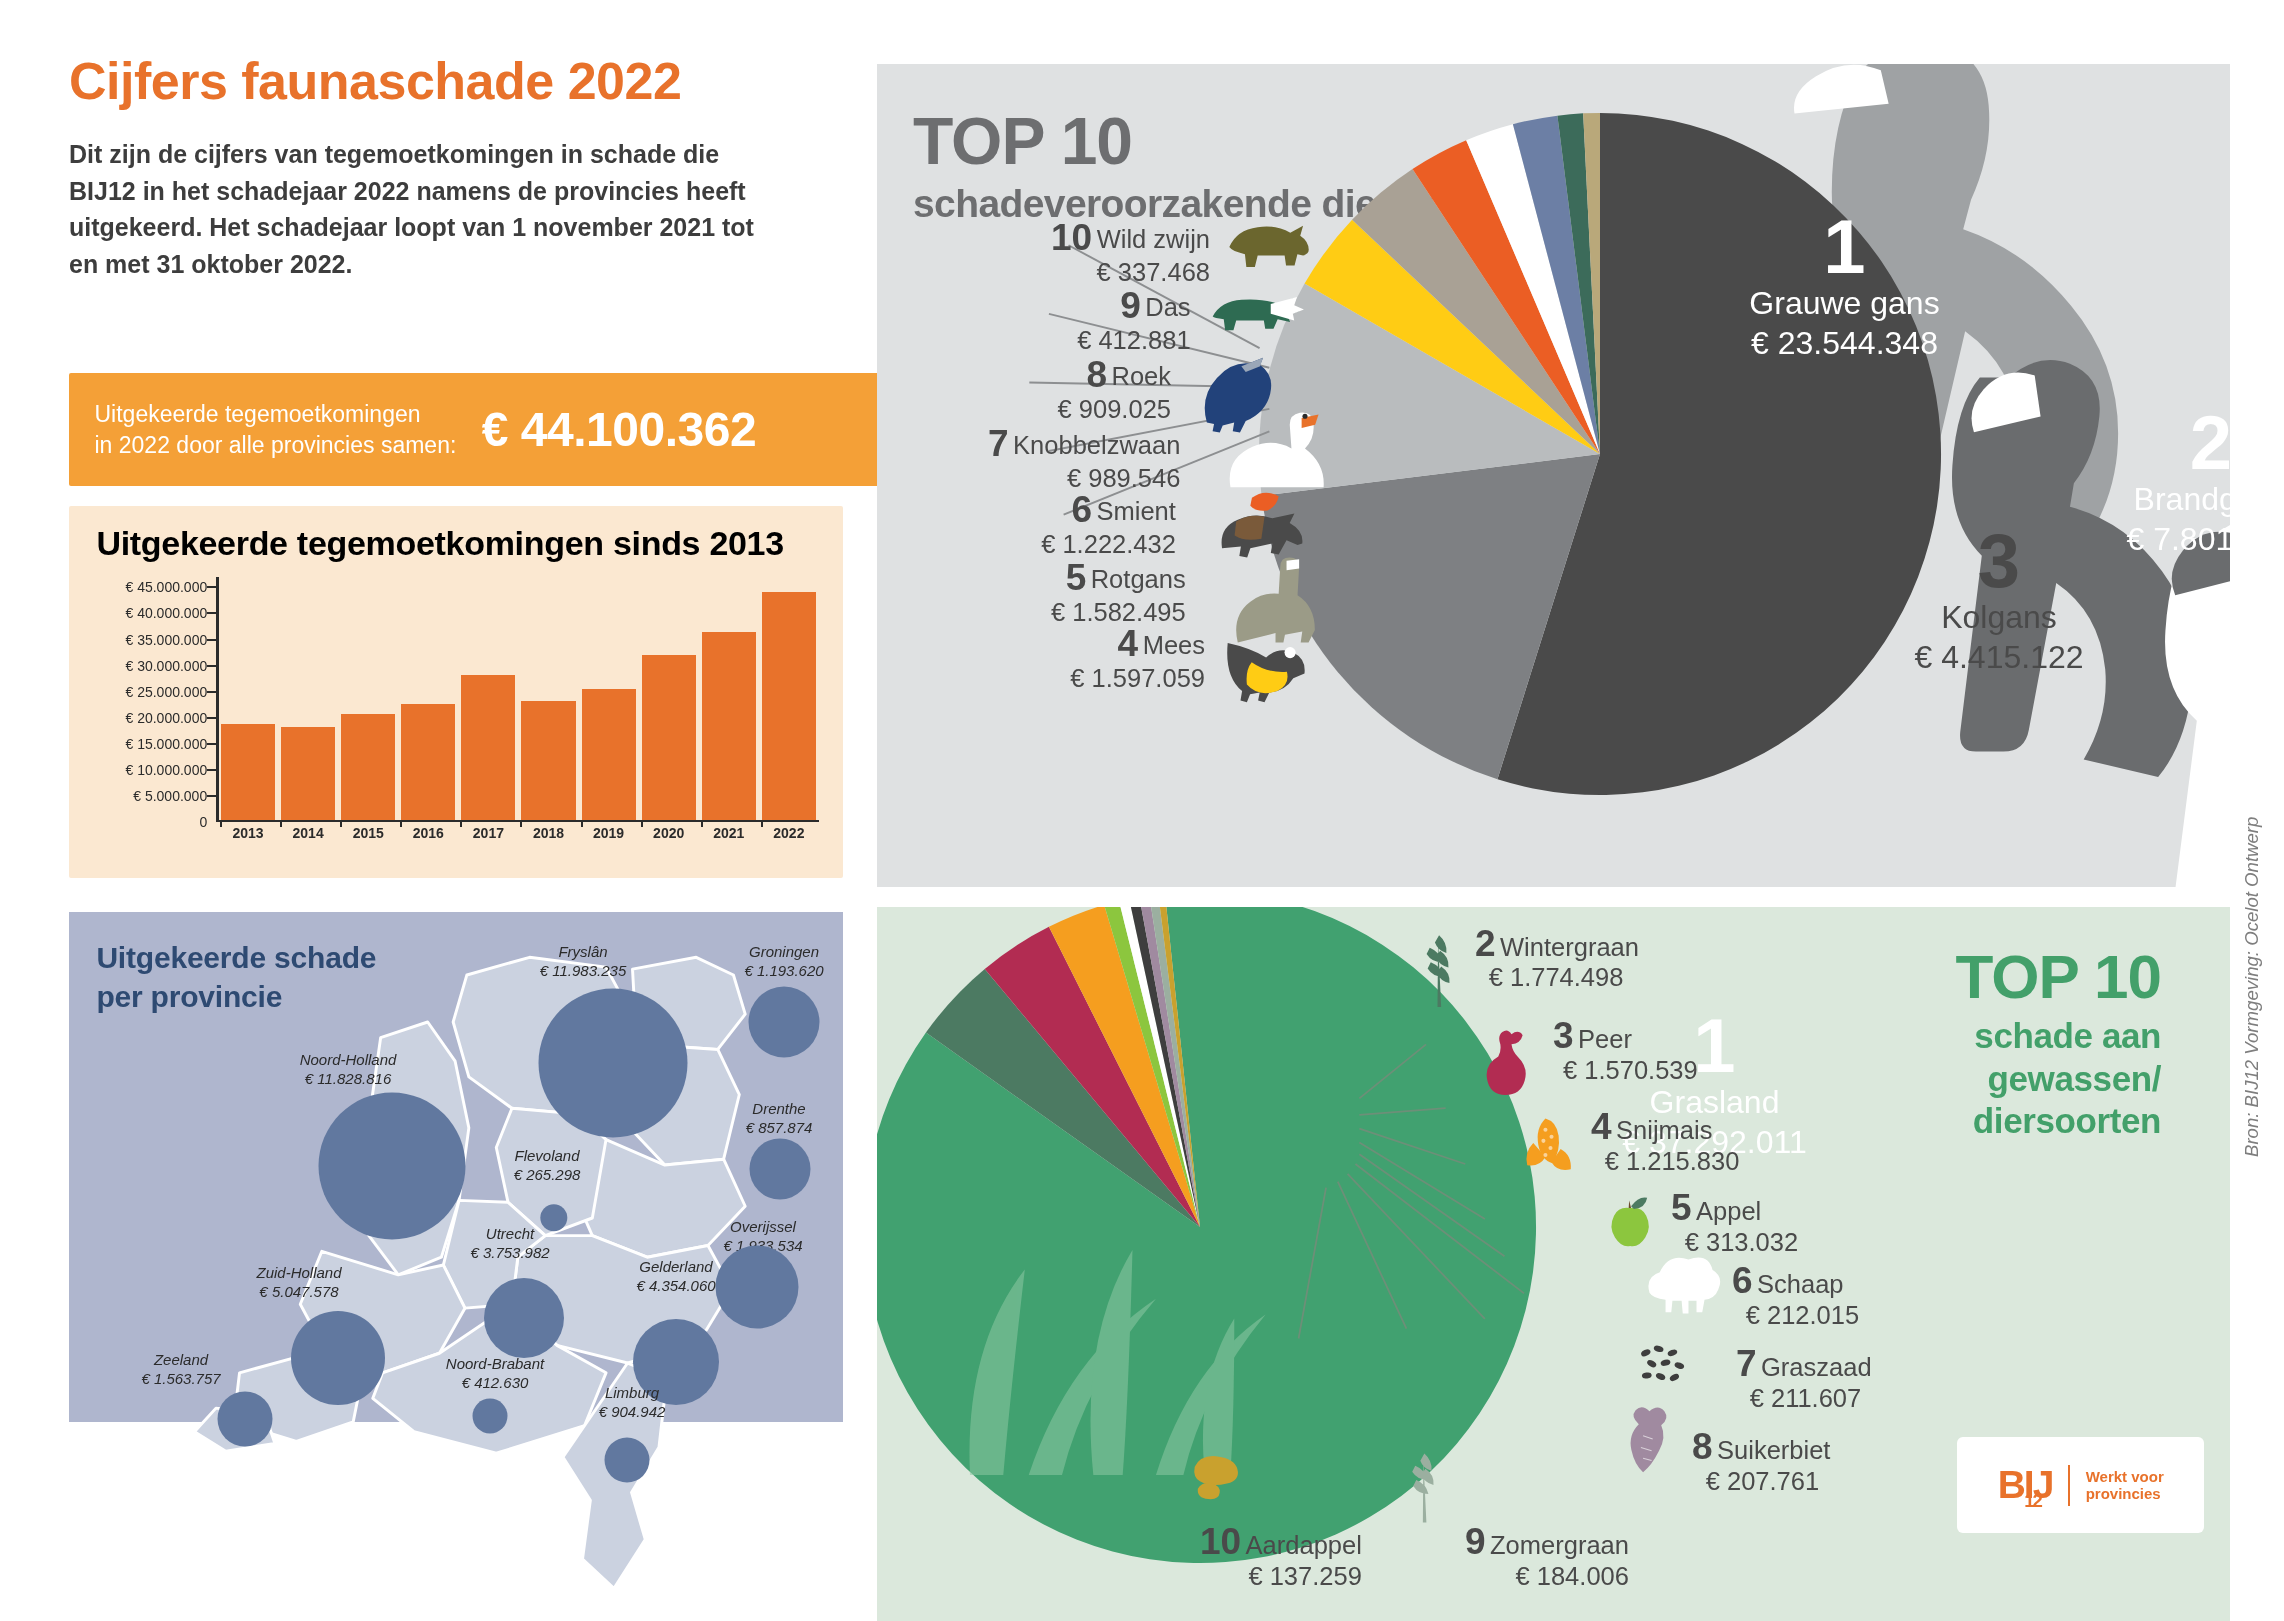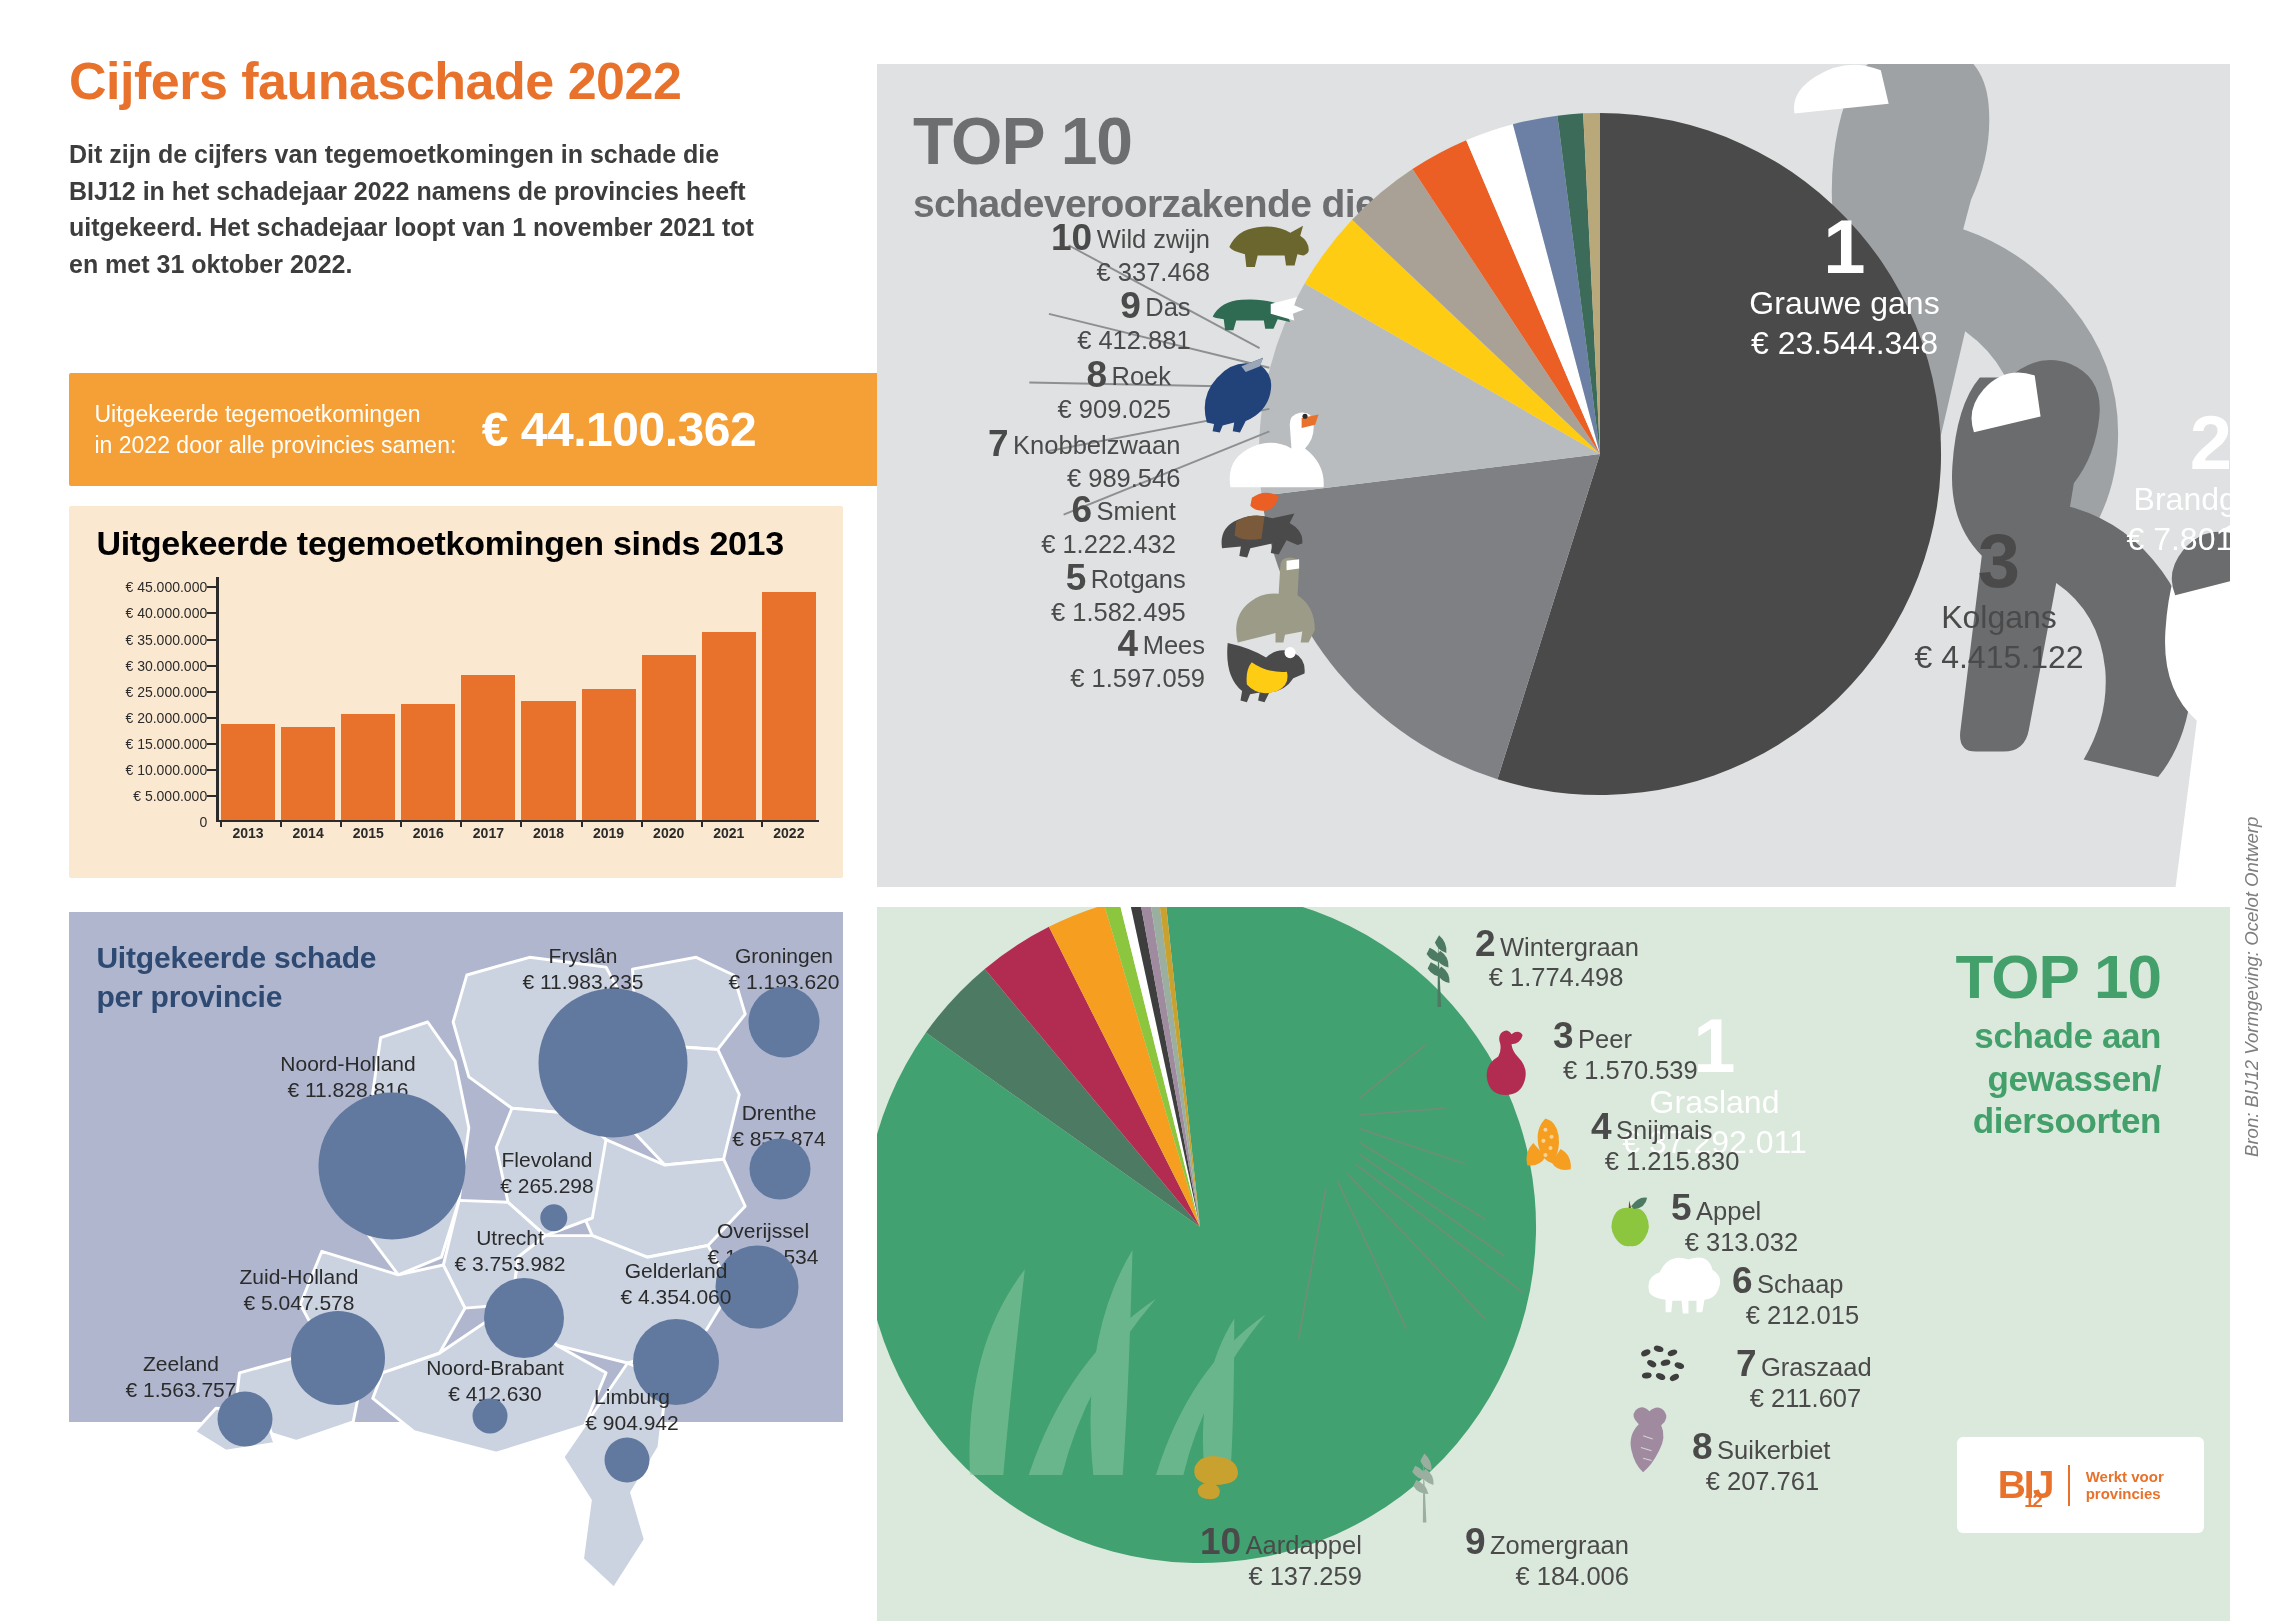--- a/index.html
+++ b/index.html
@@ -33,22 +33,22 @@
   .bar-wrap{width:9%;display:flex;flex-direction:column;align-items:center;height:100%;justify-content:flex-end;position:relative;}
   .bar{width:100%;background:#E8722B;}
   .xtick{position:absolute;top:100%;margin-top:5px;font-size:14px;color:#2b2b2b;font-weight:bold;}
   .xtickmark{position:absolute;top:100%;width:2px;height:6.9px;background:#2b2b2b;left:-1px;}
 
   
   #map-panel{left:69px;top:912px;width:774px;height:510px;background:#AFB6CE;}
   #map-title{position:absolute;left:27.4px;top:27.4px;font-size:30px;font-weight:bold;color:#2E4A72;
              line-height:1.28;white-space:pre-line;letter-spacing:-0.2px;}
   #map-svg-holder{position:absolute;left:69px;top:912px;width:784px;height:710px;pointer-events:none;}
-  .prov-label{position:absolute;text-align:center;font-size:21px;color:#2b2b2b;line-height:1.25;
-              white-space:pre-line;transform:translateX(-50%);}
+  .prov-label{position:absolute;text-align:center;font-size:15px;color:#2b2b2b;line-height:1.25;
+              white-space:pre-line;transform:translateX(-50%);font-style:italic;}
   .prov-dot{position:absolute;border-radius:50%;background:#61789F;transform:translate(-50%,-50%);}
 
   
   #animals-panel{left:877px;top:64px;width:1353px;height:823px;background:#DFE1E2;overflow:hidden;}
   #animals-top10{position:absolute;left:36px;top:39px;font-size:66px;font-weight:bold;color:#6D6E70;letter-spacing:-1px;}
   #animals-sub{position:absolute;left:36px;top:118px;font-size:39px;font-weight:bold;color:#6D6E70;letter-spacing:-0.6px;}
   .ani-item{position:absolute;color:#4A4A4A;}
   .ani-rank{font-size:37px;font-weight:bold;vertical-align:-2px;}
   .ani-name{font-size:25.5px;}
   .ani-val{font-size:25.5px;}

